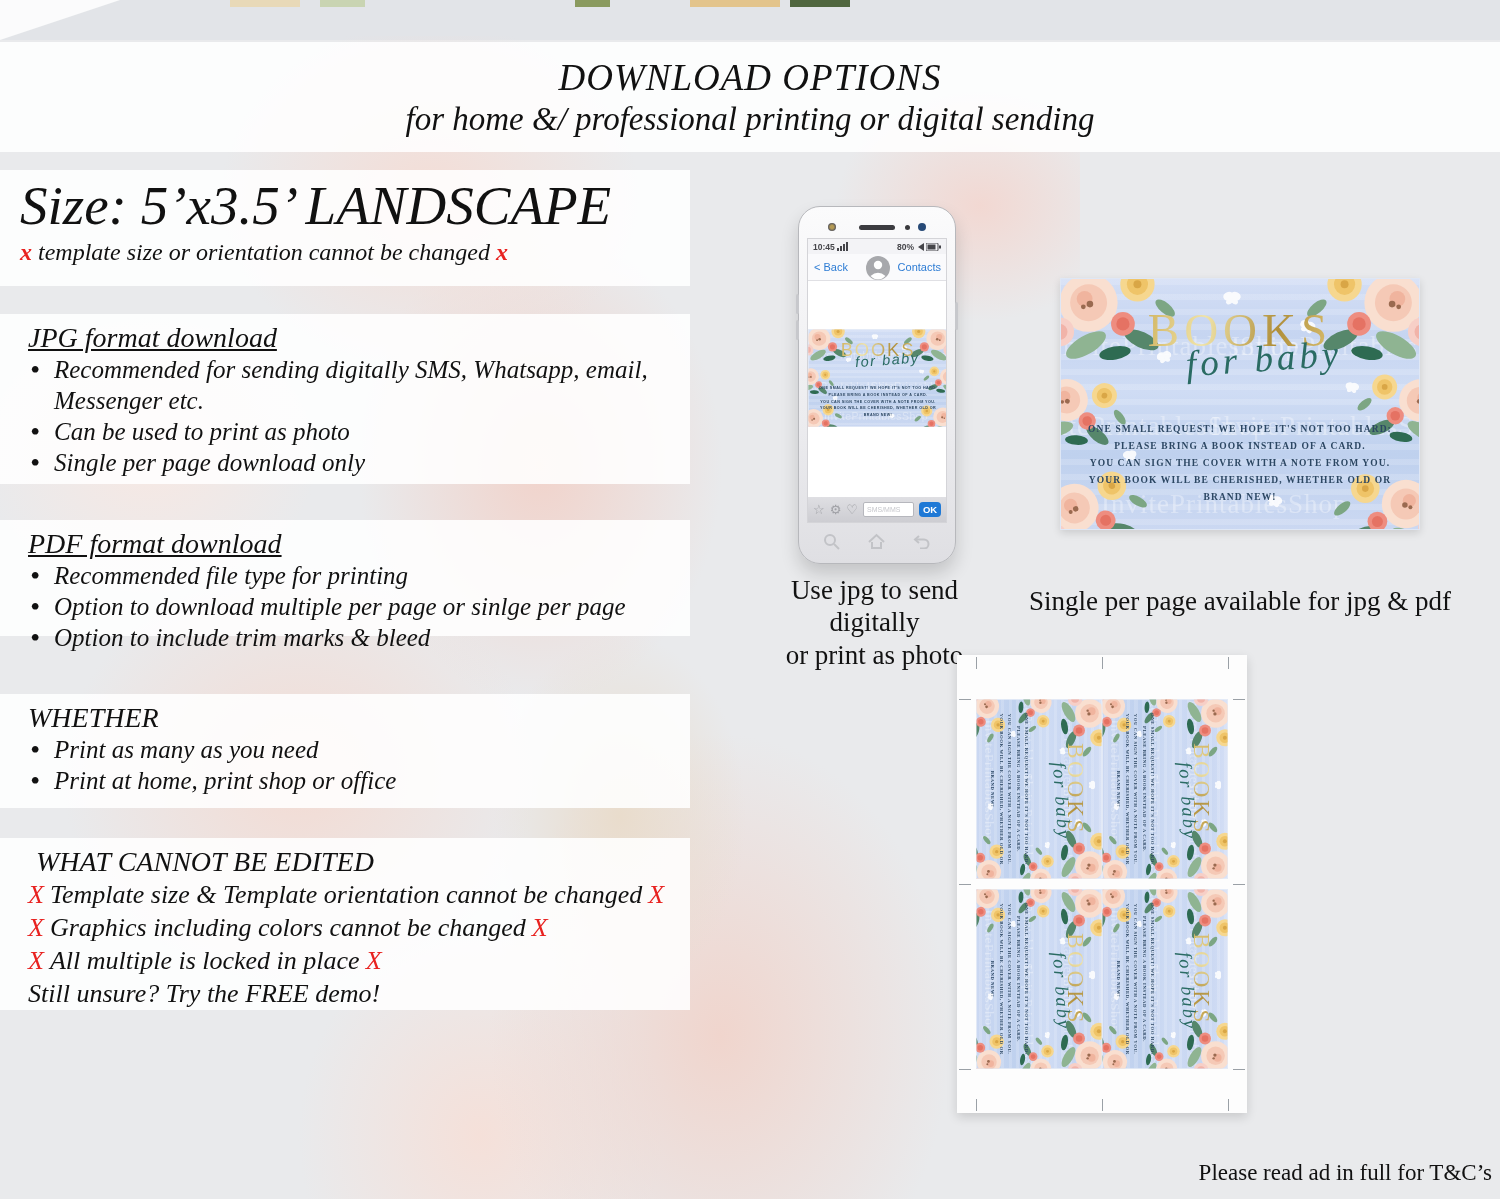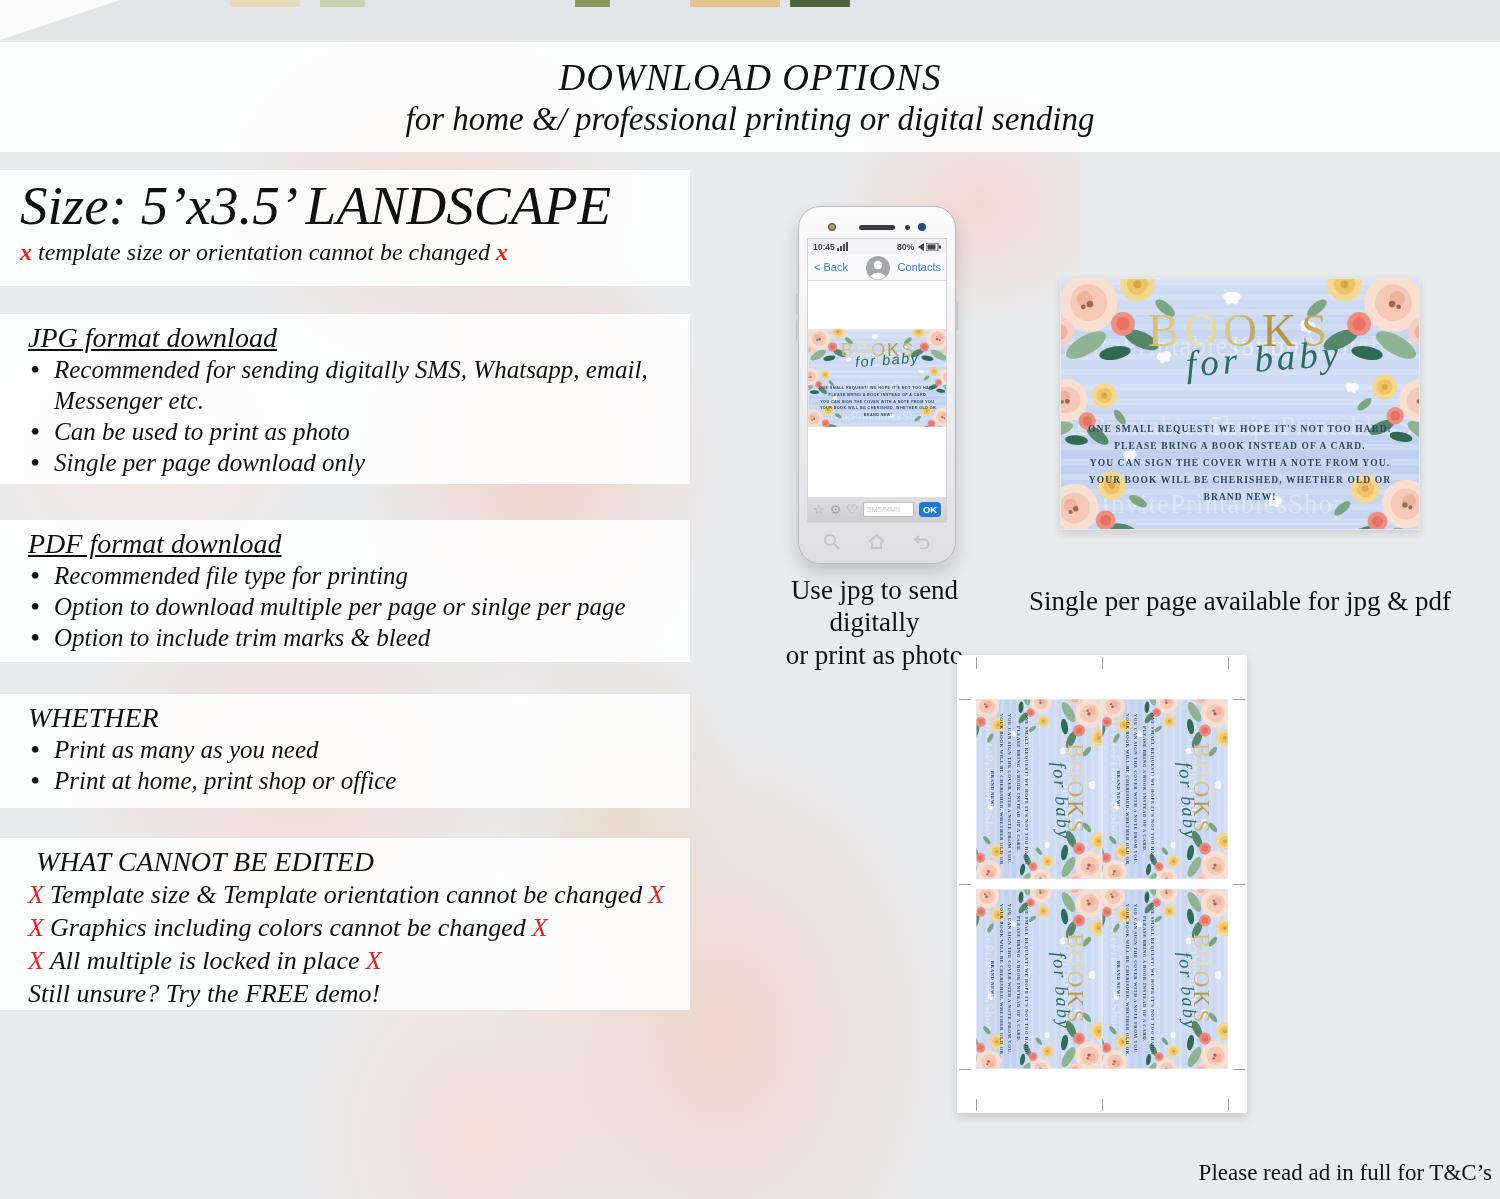--- a/index.html
+++ b/index.html
@@ -23,21 +23,21 @@
   .band{position:absolute;background:rgba(255,255,255,.87);font-style:italic;}
   .band-header{left:0;top:42px;width:1500px;height:110px;text-align:center;}
   .hdr-title{margin-top:14px;font-size:37px;letter-spacing:1px;}
   .hdr-sub{font-size:33px;margin-top:2px;}
   .band-size{left:0;top:170px;width:690px;height:116px;padding-left:20px;box-sizing:border-box;}
   .size-title{font-size:55px;margin-top:4px;letter-spacing:0px;}
   .size-note{font-size:24px;margin-top:2px;}
   .rx-small{color:#e82220;font-weight:bold;}
   .rx{color:#e82220;}
   .band-jpg{left:0;top:314px;width:690px;height:170px;}
-  .band-pdf{left:0;top:520px;width:690px;height:142px;}
+  .band-pdf{left:0;top:520px;width:690px;height:116px;}
   .band-print{left:0;top:694px;width:690px;height:114px;}
   .band-edit{left:0;top:838px;width:690px;height:172px;}
   .sec{padding:8px 12px 0 28px;}
   .sec-heading{font-size:28px;}
   .underline{text-decoration:underline;}
   .bullet-row{font-size:25px;line-height:31px;position:relative;padding-left:26px;max-width:648px;}
   .bullet-row::before{content:"\2022";position:absolute;left:2px;font-size:28px;}
   .edit-line{font-size:26px;line-height:33px;}
   .edit-line .rx{margin:0 6px 0 0;}
   .edit-line .rx.tail{margin:0 0 0 6px;}

